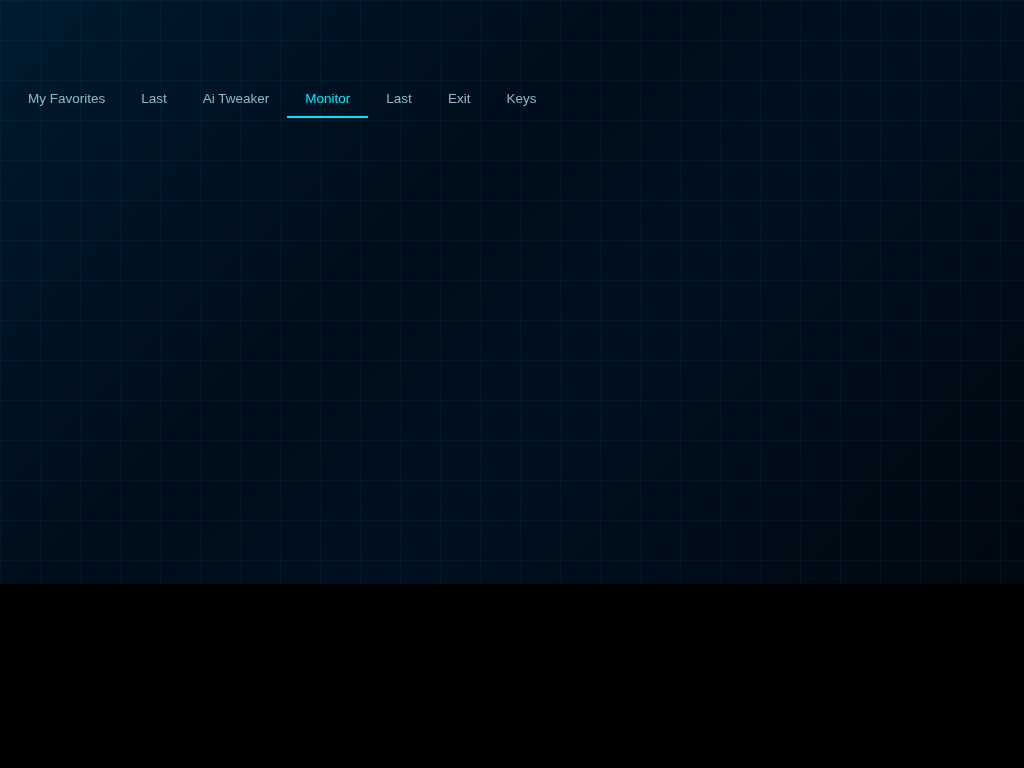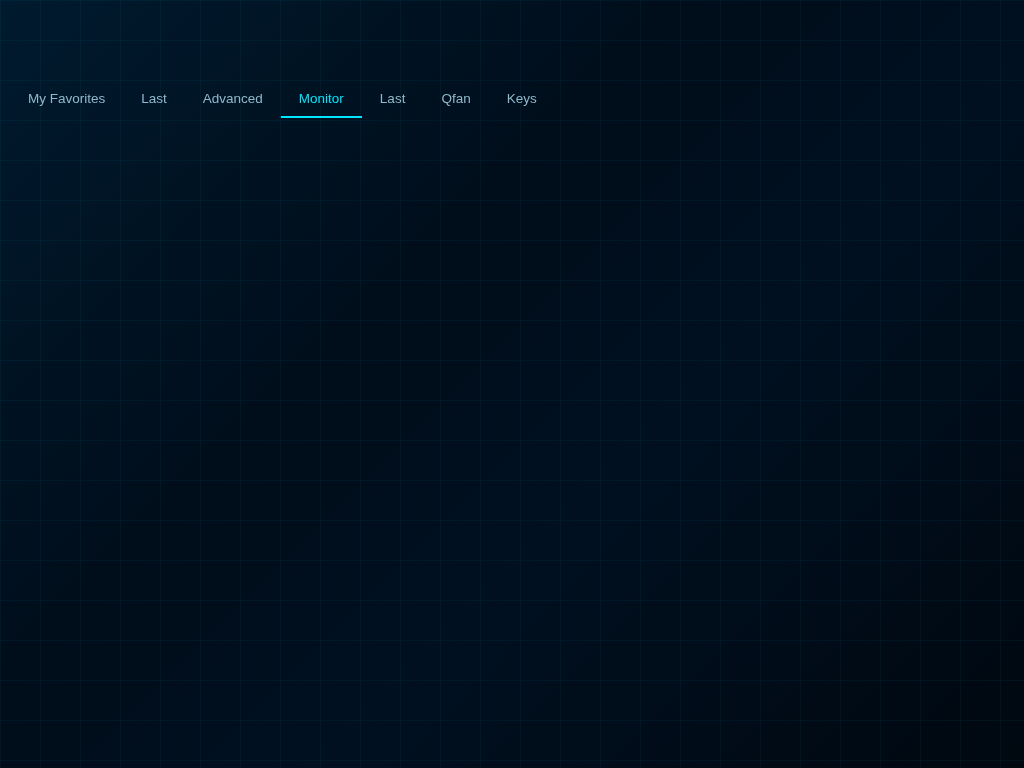--- a/index.html
+++ b/index.html
@@ -27,21 +27,21 @@
         linear-gradient(rgba(0,200,255,0.05) 1px, transparent 1px),
         linear-gradient(90deg, rgba(0,200,255,0.05) 1px, transparent 1px);
       background-size: 40px 40px;
       z-index: 0;
     }
 
     .page-wrap {
       position: relative;
       z-index: 1;
       width: 1024px;
-      height: 768px;
+      height: 584px;
       display: flex;
       flex-direction: column;
     }
 
     
     .top-bar {
       height: 40px;
       background: linear-gradient(180deg, #0a1a2a 0%, #061018 100%);
       display: flex;
       align-items: center;
@@ -424,30 +424,30 @@
   </div>
 
   <div class="nav-bar">
     <button class="nav-tab">
       <span>My Favorites</span>
     </button>
     <button class="nav-tab">
       <span>Last</span>
     </button>
     <button class="nav-tab">
-      <span>Advanced</span>
+      <span>Ai Tweaker</span>
     </button>
     <button class="nav-tab active">
       <span>Monitor</span>
     </button>
     <button class="nav-tab">
       <span>Last</span>
     </button>
     <button class="nav-tab">
-      <span>Qfan</span>
+      <span>Exit</span>
     </button>
     <button class="nav-tab">
       <span>Keys</span>
     </button>
   </div>
 
   <div class="main-content">
 
     <div class="left-panel">
 

